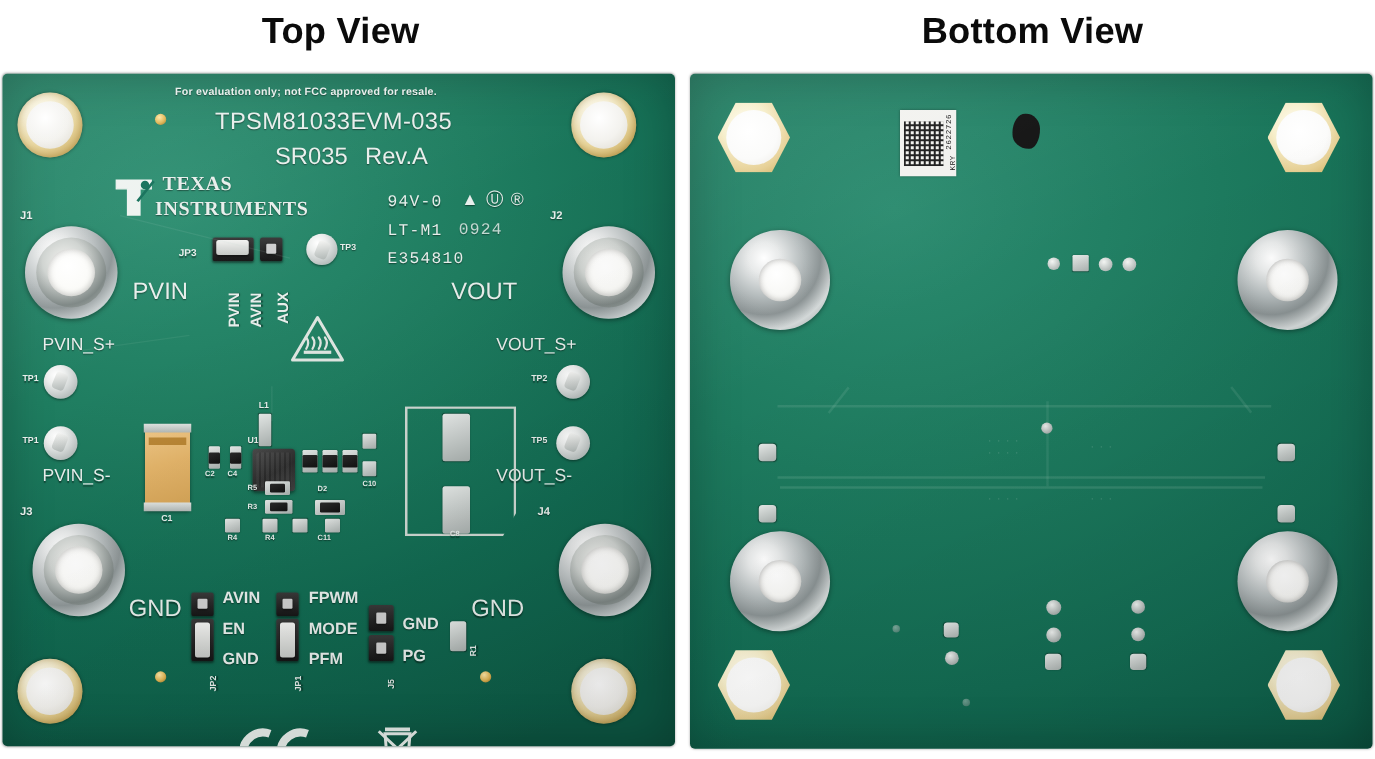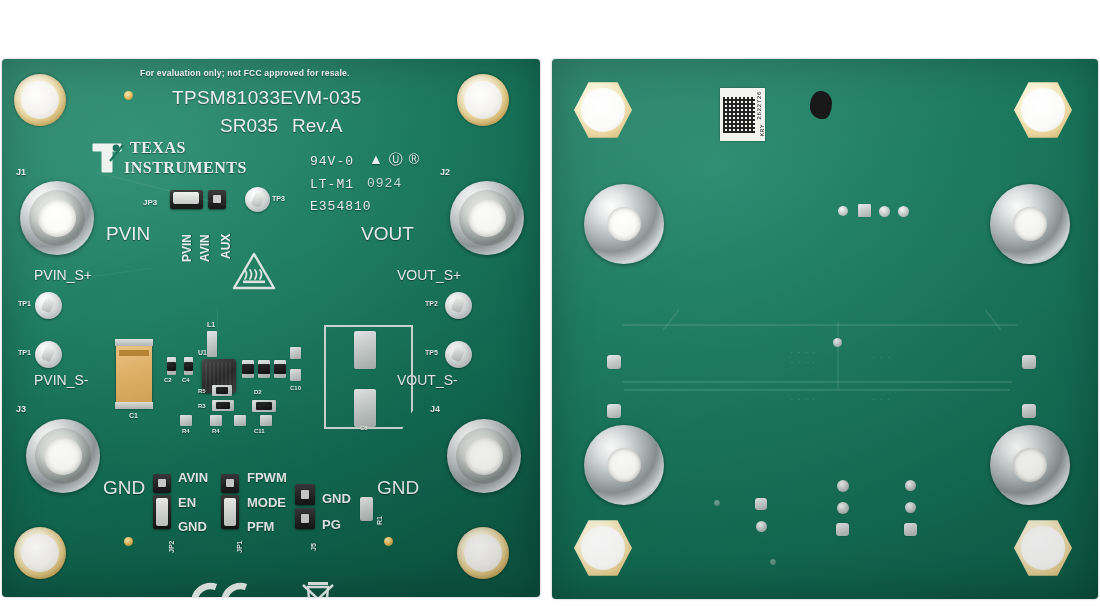--- a/index.html
+++ b/index.html
@@ -149,20 +149,22 @@
   .trace{position:absolute;background:rgba(190,220,205,.30);}
   .ghost{position:absolute;color:rgba(160,200,182,.35);font-size:6px;
          font-family:"Liberation Mono",monospace;white-space:nowrap;}
   .rot90{transform:rotate(-90deg);transform-origin:left top;}
 </style>
 </head>
 <body>
 
 <div class="stage">
 
+  <div class="title" id="title-top">Top View</div>
+  <div class="title" id="title-bottom">Bottom View</div>
 
   <div class="board" id="board-top">
 
     <div class="standoff" style="left:12px;top:15px;"></div>
     <div class="standoff" style="left:455px;top:15px;"></div>
     <div class="standoff" style="left:12px;top:468px;"></div>
     <div class="standoff" style="left:455px;top:468px;"></div>
 
     <div class="silk" style="left:138px;top:9px;font-size:8.5px;font-weight:bold;letter-spacing:.2px;">For evaluation only; not FCC approved for resale.</div>
     <div class="silk" style="left:170px;top:28px;font-size:19px;letter-spacing:.3px;">TPSM81033EVM-035</div>

